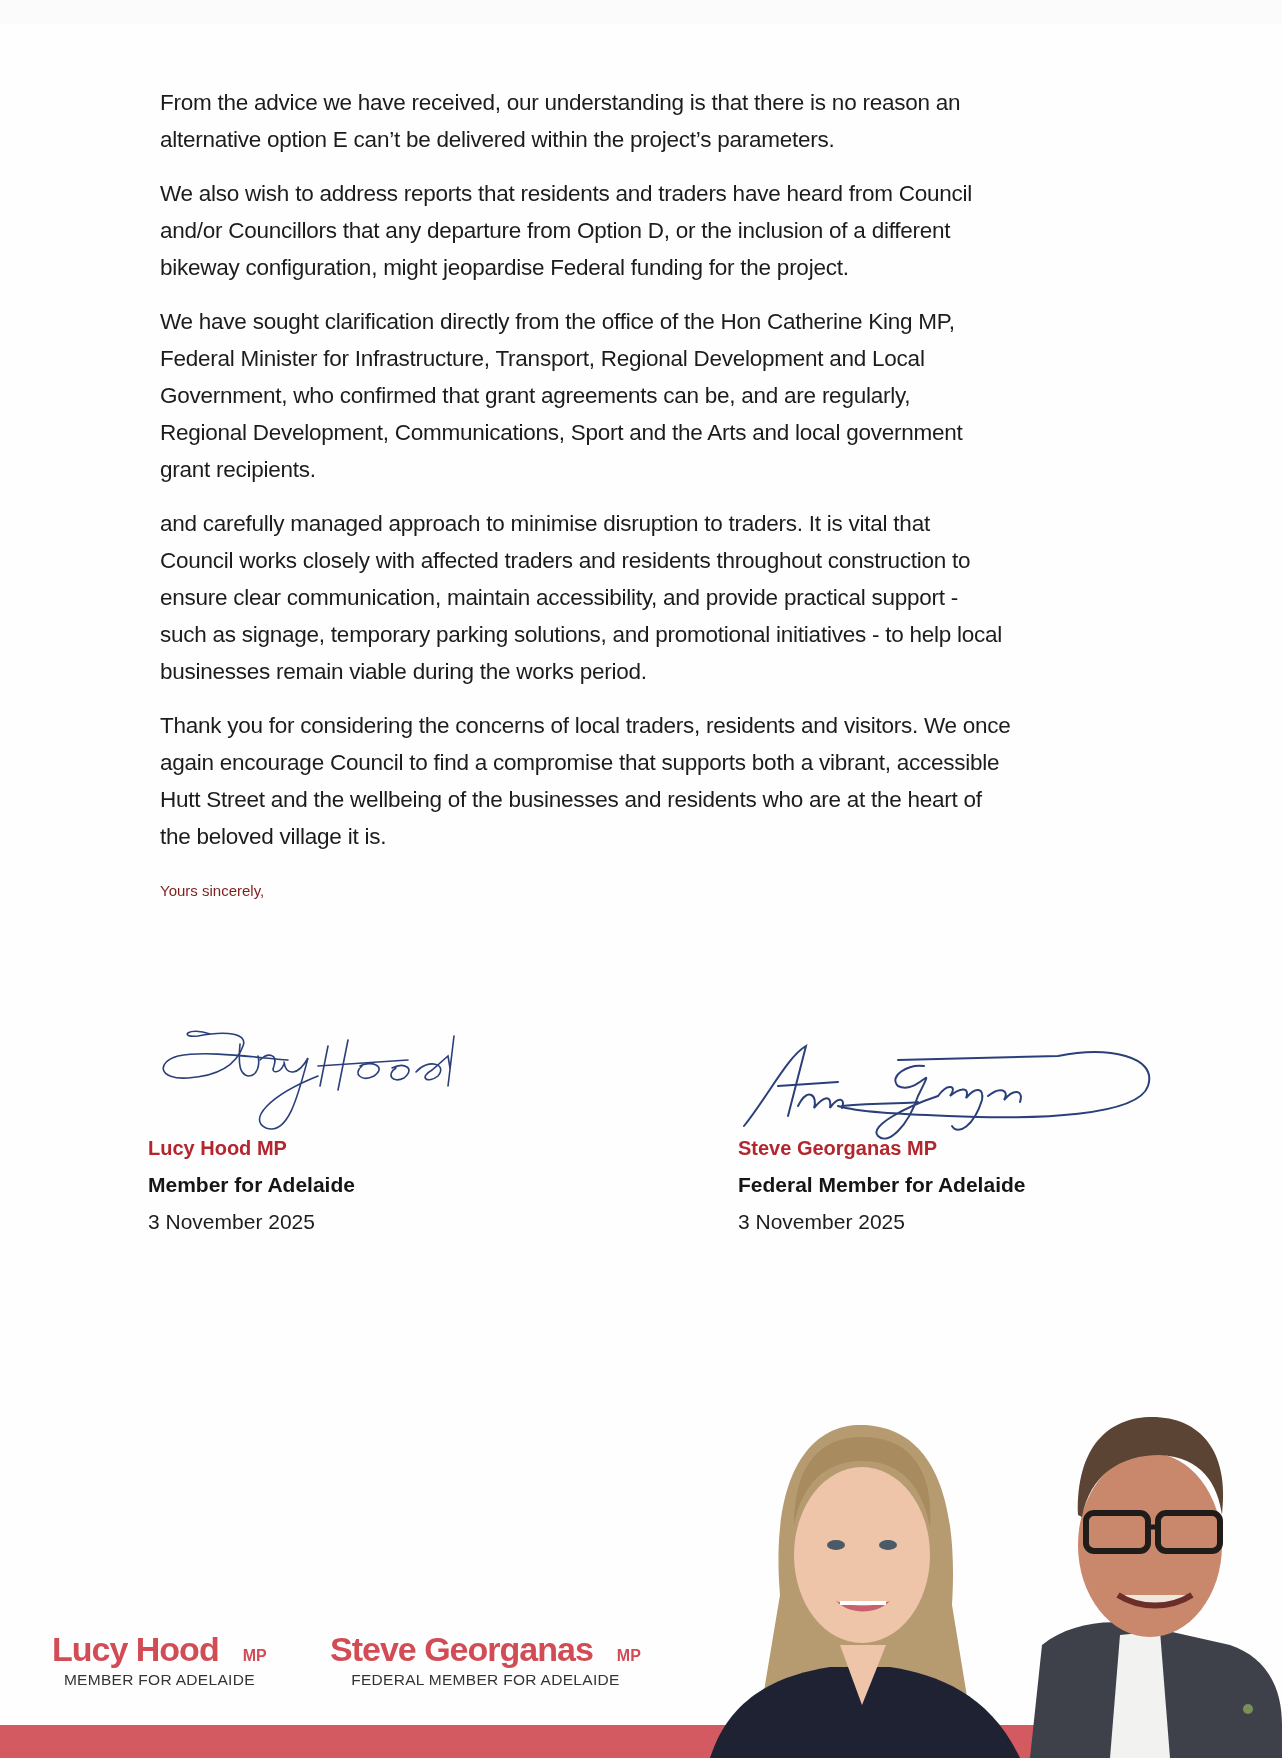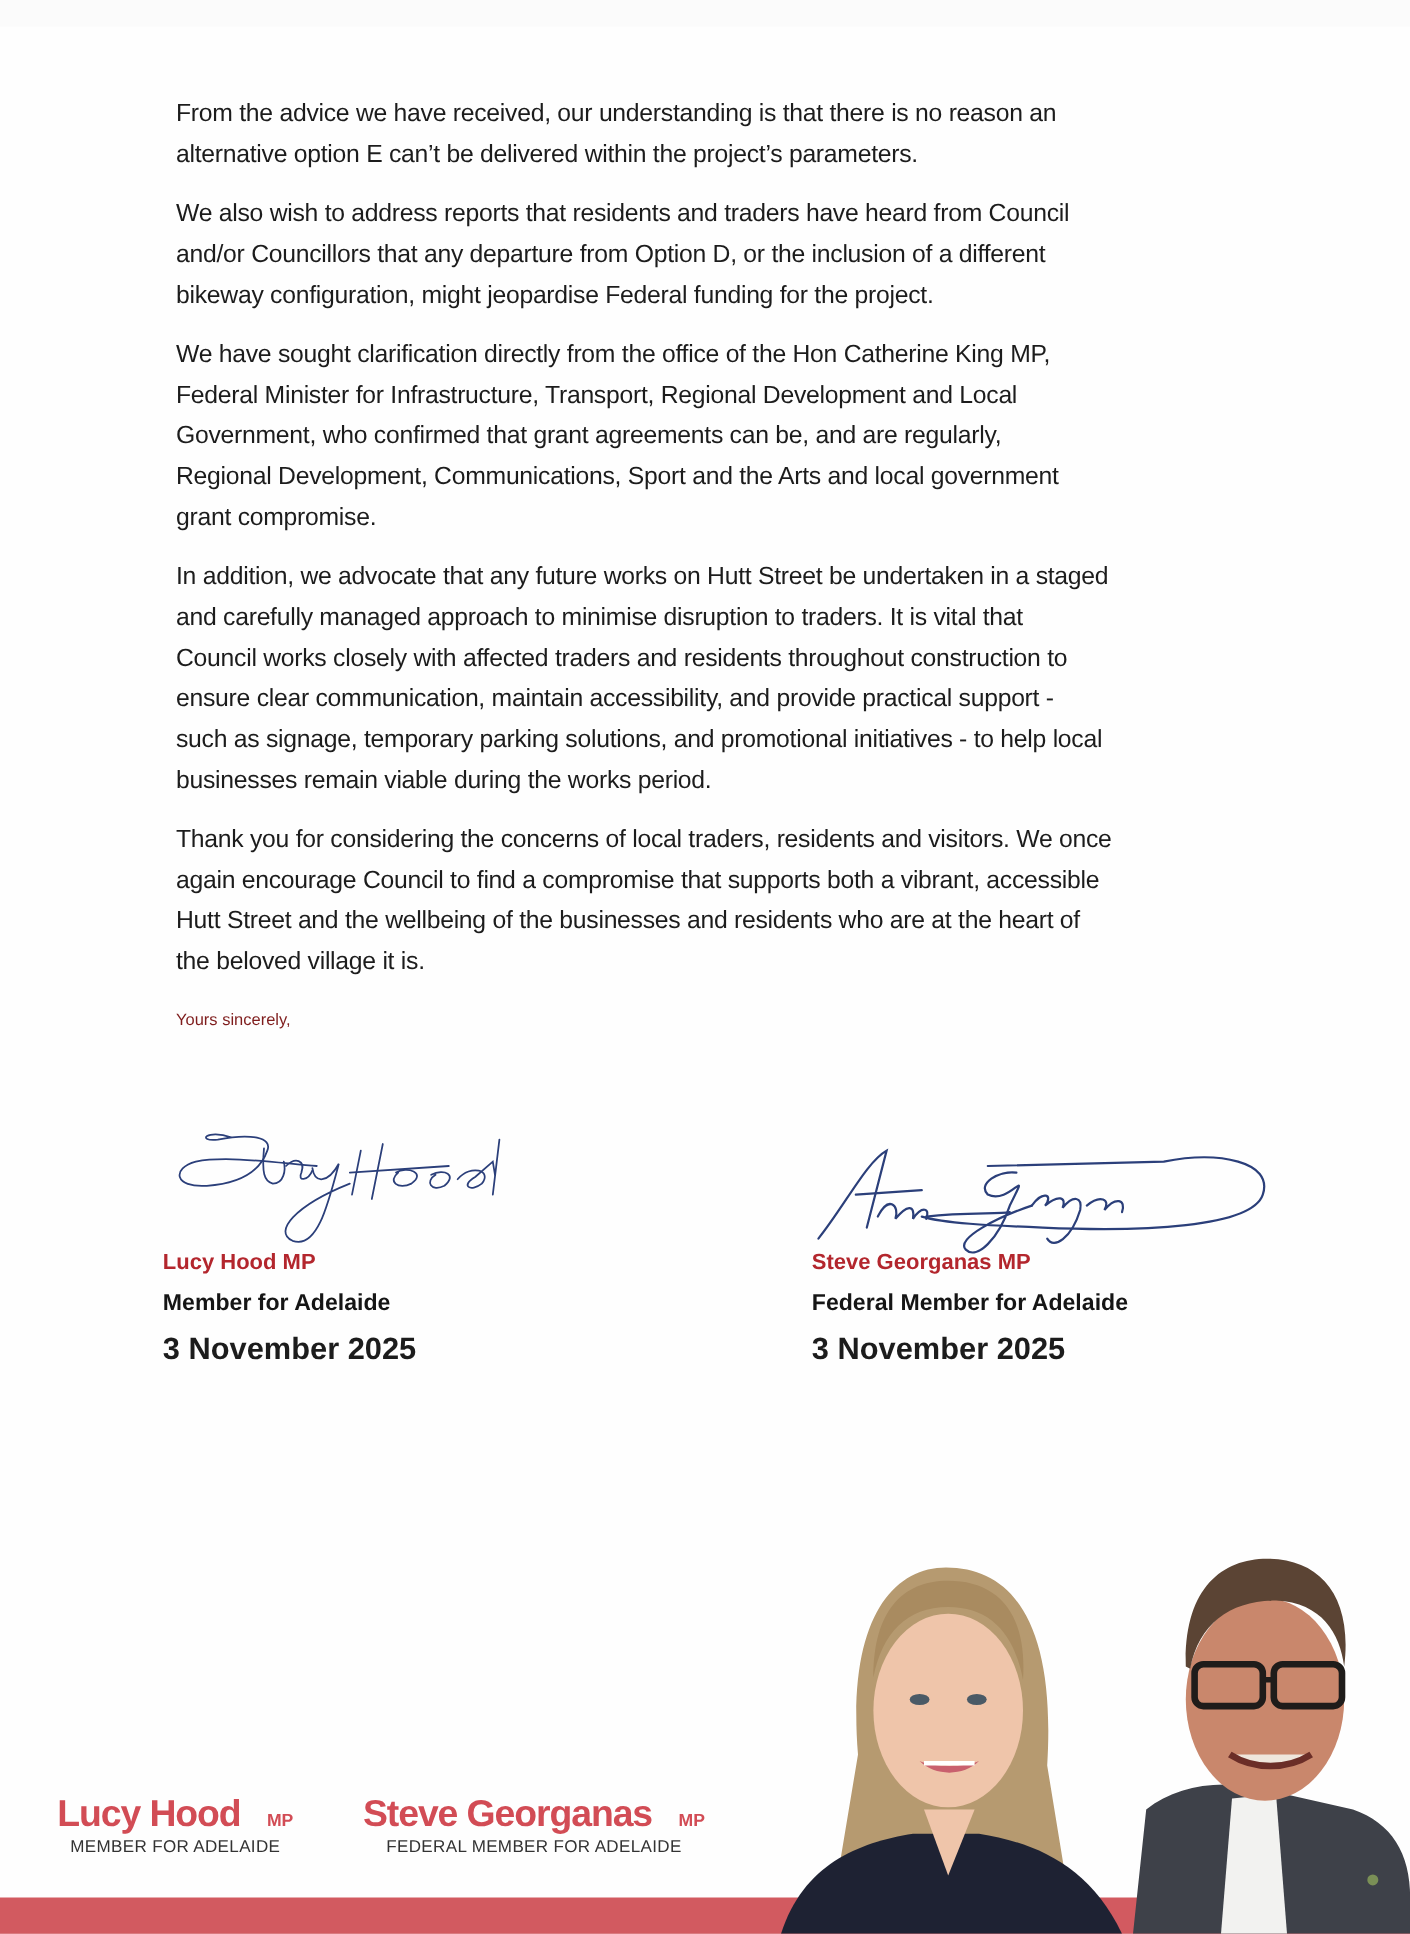--- a/index.html
+++ b/index.html
@@ -24,21 +24,21 @@
   .sig-img { position: absolute; top: -8px; left: 0; height: 140px; width: 460px; }
   .sig-name {
     position: absolute; top: 113px; left: 0; font-weight: bold; font-size: 20px;
     color: #b3262d; white-space: nowrap;
   }
   .sig-role {
     position: absolute; top: 149px; left: 0; font-weight: bold; font-size: 21px;
     color: #151515; white-space: nowrap;
   }
   .sig-date {
-    position: absolute; top: 186px; left: 0; font-size: 28px; color: #1c1c1c; white-space: nowrap; font-weight: bold;
+    position: absolute; top: 186px; left: 0; font-size: 21px; color: #1c1c1c; white-space: nowrap;
   }
 
   .footer-logo { position: absolute; top: 1630px; }
   .footer-logo .big {
     font-weight: bold; font-size: 34px; color: #d24c55; letter-spacing: -1px; white-space: nowrap;
   }
   .footer-logo .mp { font-size: 16px; letter-spacing: 0; margin-left: 24px; }
   .footer-logo .sub {
     font-size: 15.5px; color: #333; letter-spacing: 0.3px; margin-top: 2px; white-space: nowrap; text-align: center;
   }
@@ -62,24 +62,23 @@
   <p class="para">
     <span class="line">We also wish to address reports that residents and traders have heard from Council</span>
     <span class="line">and/or Councillors that any departure from Option D, or the inclusion of a different</span>
     <span class="line">bikeway configuration, might jeopardise Federal funding for the project.</span>
   </p>
   <p class="para">
     <span class="line">We have sought clarification directly from the office of the Hon Catherine King MP,</span>
     <span class="line">Federal Minister for Infrastructure, Transport, Regional Development and Local</span>
     <span class="line">Government, who confirmed that grant agreements can be, and are regularly,</span>
     <span class="line">Regional Development, Communications, Sport and the Arts and local government</span>
-    <span class="line">grant compromise.</span>
+    <span class="line">grant recipients.</span>
   </p>
   <p class="para">
-    <span class="line">In addition, we advocate that any future works on Hutt Street be undertaken in a staged</span>
     <span class="line">and carefully managed approach to minimise disruption to traders. It is vital that</span>
     <span class="line">Council works closely with affected traders and residents throughout construction to</span>
     <span class="line">ensure clear communication, maintain accessibility, and provide practical support -</span>
     <span class="line">such as signage, temporary parking solutions, and promotional initiatives - to help local</span>
     <span class="line">businesses remain viable during the works period.</span>
   </p>
   <p class="para">
     <span class="line">Thank you for considering the concerns of local traders, residents and visitors. We once</span>
     <span class="line">again encourage Council to find a compromise that supports both a vibrant, accessible</span>
     <span class="line">Hutt Street and the wellbeing of the businesses and residents who are at the heart of</span>

